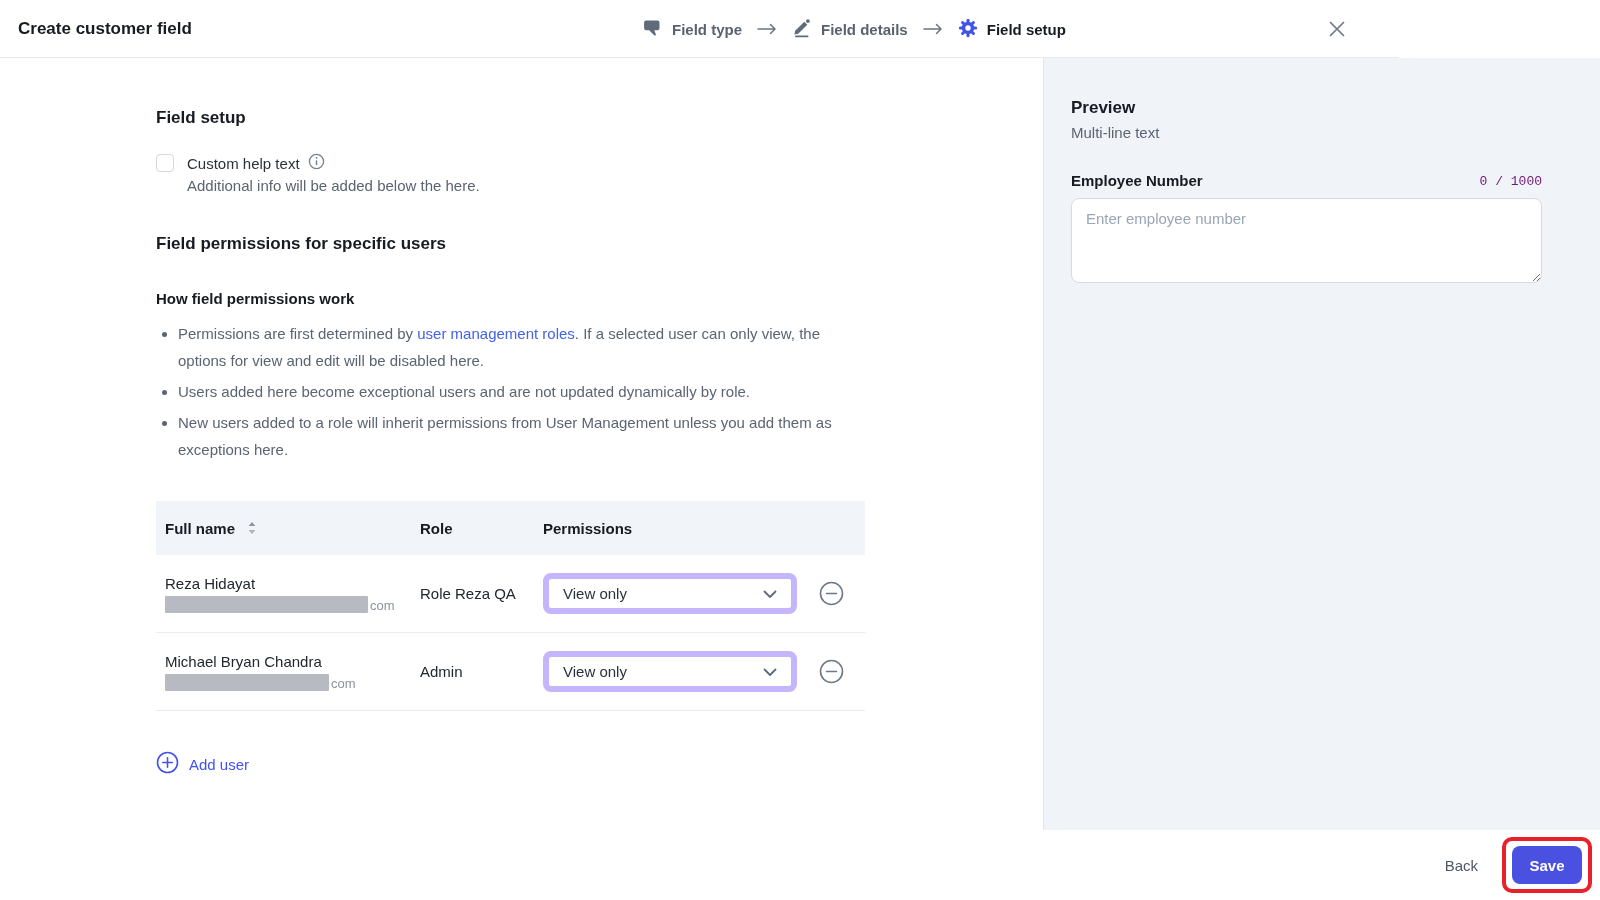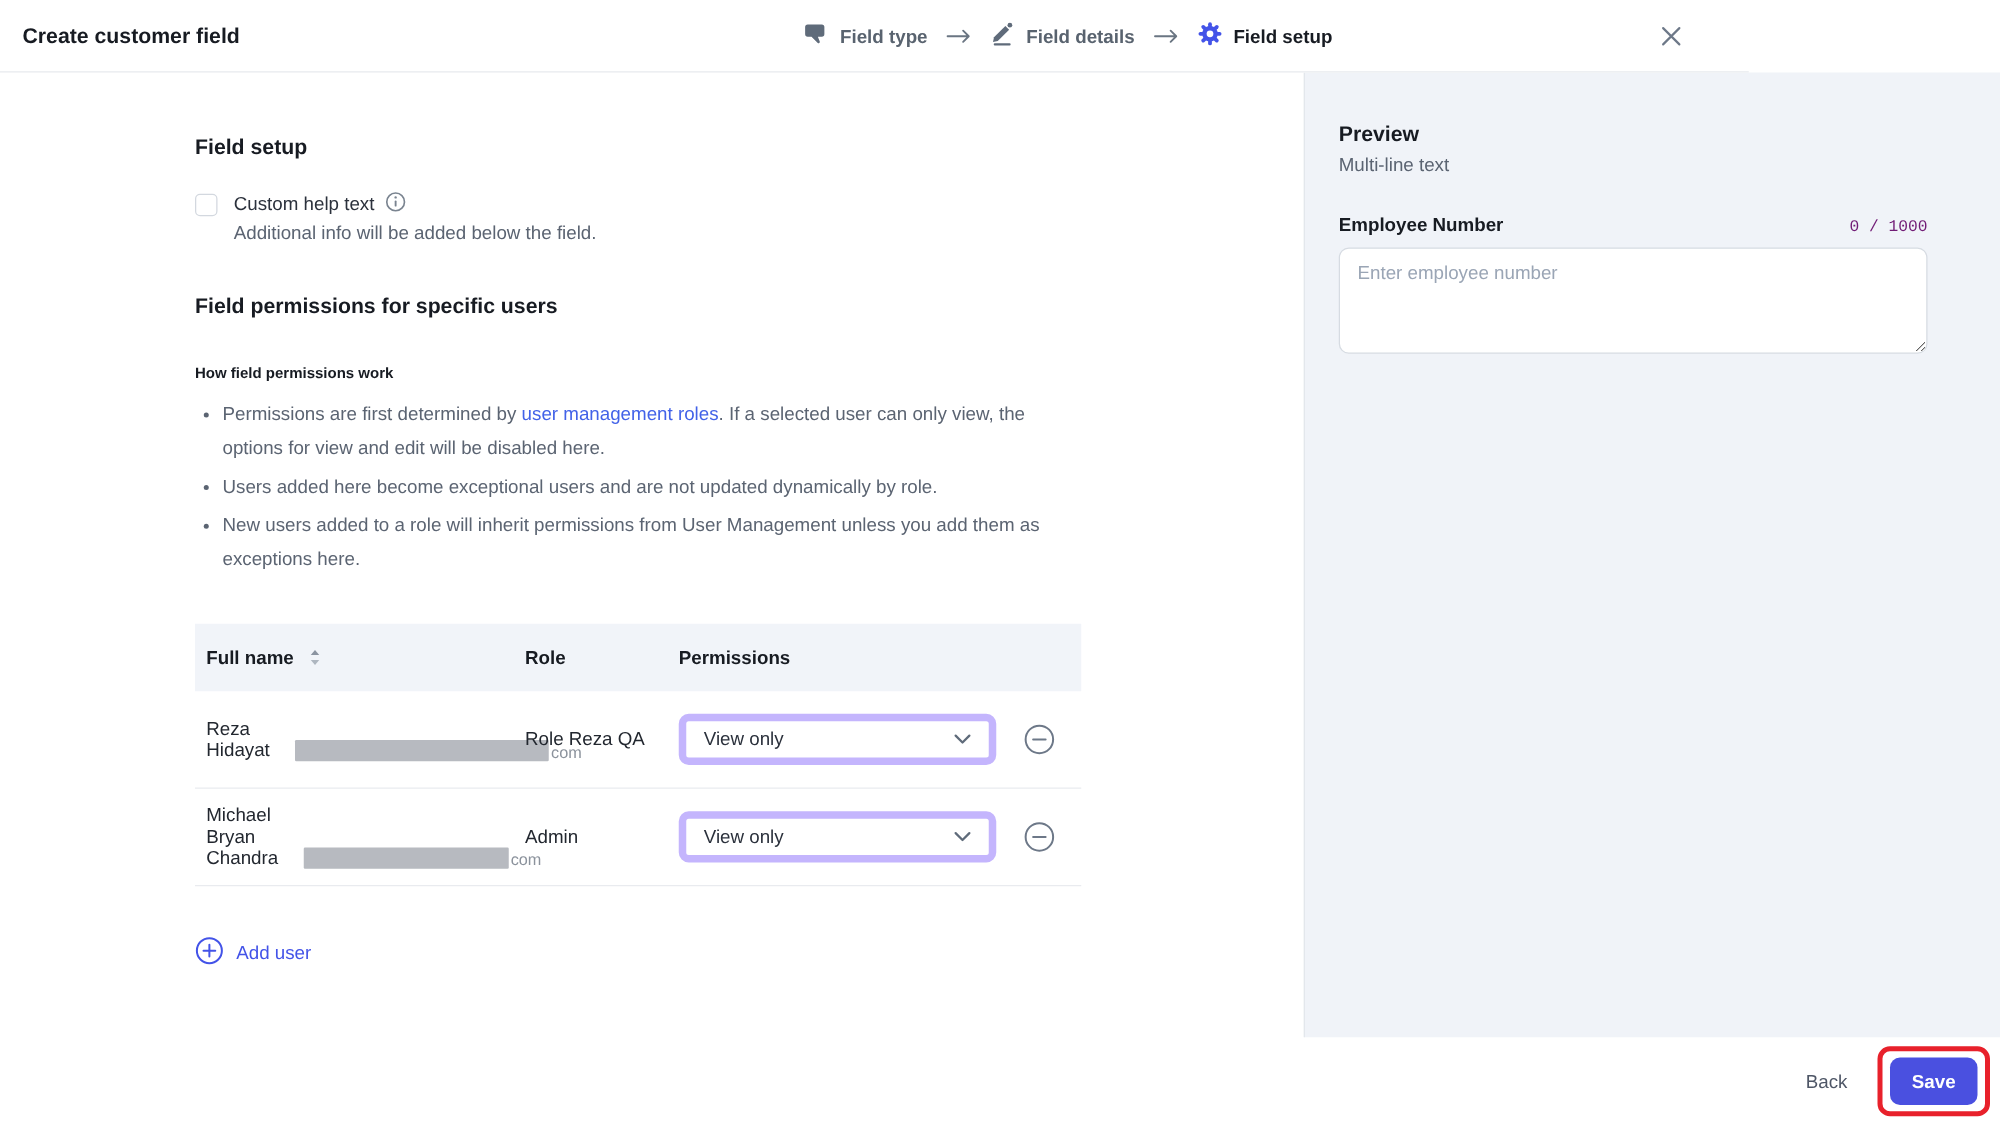--- a/index.html
+++ b/index.html
@@ -16,34 +16,34 @@
 
   
   .main { position:absolute; left:0; top:58px; width:1043px; height:772px; background:#fff; padding:50px 0 0 156px; }
   .content { width:712px; }
   h2.section { font-size:17px; font-weight:700; color:#171b22; }
   .help-row { display:flex; align-items:center; gap:13px; margin-top:25px; }
   .checkbox { width:18px; height:18px; border:1.5px solid #d3d8df; border-radius:4px; background:#fff; flex:0 0 auto; cursor:pointer; }
   .help-label { font-size:15px; color:#2b313c; display:flex; align-items:center; gap:8px; }
   .help-desc { margin:4px 0 0 31px; font-size:15px; color:#5b6472; }
   .perm-title { margin-top:40px; }
-  .how-title { font-size:12px; font-weight:700; color:#171b22; margin-top:36px; }
+  .how-title { font-size:15px; font-weight:700; color:#171b22; margin-top:36px; }
   ul.bullets { margin-top:13px; padding-left:22px; color:#5b6472; font-size:15px; line-height:27px; }
   ul.bullets li { margin-bottom:4px; }
   a.link { color:#4262e8; text-decoration:none; cursor:pointer; }
 
   
   .table { margin-top:38px; width:709px; }
   .thead { display:flex; align-items:center; height:54px; background:#f1f4f9; font-size:15px; font-weight:700; color:#171b22; }
   .col-name { width:264px; padding-left:9px; display:flex; align-items:center; gap:12px; }
   .col-role { width:123px; }
   .col-perm { width:254px; }
   .col-action { flex:1; display:flex; justify-content:center; }
   .trow { display:flex; align-items:center; height:78px; border-bottom:1px solid #e9ebef; font-size:15px; color:#22272f; }
-  .name-cell { display:flex; flex-direction:row; gap:20px; }
+  .name-cell { display:flex; flex-direction:column; gap:4px; }
   .email-line { display:flex; align-items:flex-end; }
   .redact { height:17px; background:#b7bac0; border-radius:1px; }
   .suffix { font-size:13px; color:#8b929c; margin-left:2px; line-height:15px; }
   .select { width:254px; height:41px; border:6px solid #c4b5fd; border-radius:8px; background:#fff; display:flex; align-items:center; justify-content:space-between; padding:0 14px; font-size:15px; color:#2b313c; cursor:pointer; }
   .minus-btn, .sort-btn { cursor:pointer; display:flex; align-items:center; }
   .add-user { margin-top:40px; display:flex; align-items:center; gap:10px; color:#4353e8; font-size:15px; cursor:pointer; width:fit-content; }
 
   
   .sidebar { position:absolute; left:1043px; top:58px; width:557px; height:772px; background:#f0f3f8; border-left:1px solid #e3e7ec; padding:40px 58px 0 27px; }
   .preview-title { font-size:17px; font-weight:700; color:#171b22; }
@@ -129,21 +129,21 @@
         <span>Custom help text</span>
         <span>
           <svg width="17" height="17" viewBox="0 0 18 18">
               <circle cx="9" cy="9" r="7.5" fill="none" stroke="#7a8490" stroke-width="1.4"></circle>
               <rect x="8.2" y="7.8" width="1.6" height="5.2" rx="0.8" fill="#7a8490"></rect>
               <circle cx="9" cy="5.2" r="1" fill="#7a8490"></circle>
             </svg>
         </span>
       </div>
     </div>
-    <div class="help-desc">Additional info will be added below the field.</div>
+    <div class="help-desc">Additional info will be added below the here.</div>
 
     <h2 class="section perm-title">Field permissions for specific users</h2>
     <div class="how-title">How field permissions work</div>
 
     <ul class="bullets">
       <li>
         <span>Permissions are first determined by </span><a class="link">user management roles</a><span>. If a selected user can only view, the options for view and edit will be disabled here.</span>
       </li>
       <li>Users added here become exceptional users and are not updated dynamically by role.</li>
       <li>New users added to a role will inherit permissions from User Management unless you add them as exceptions here.</li>

